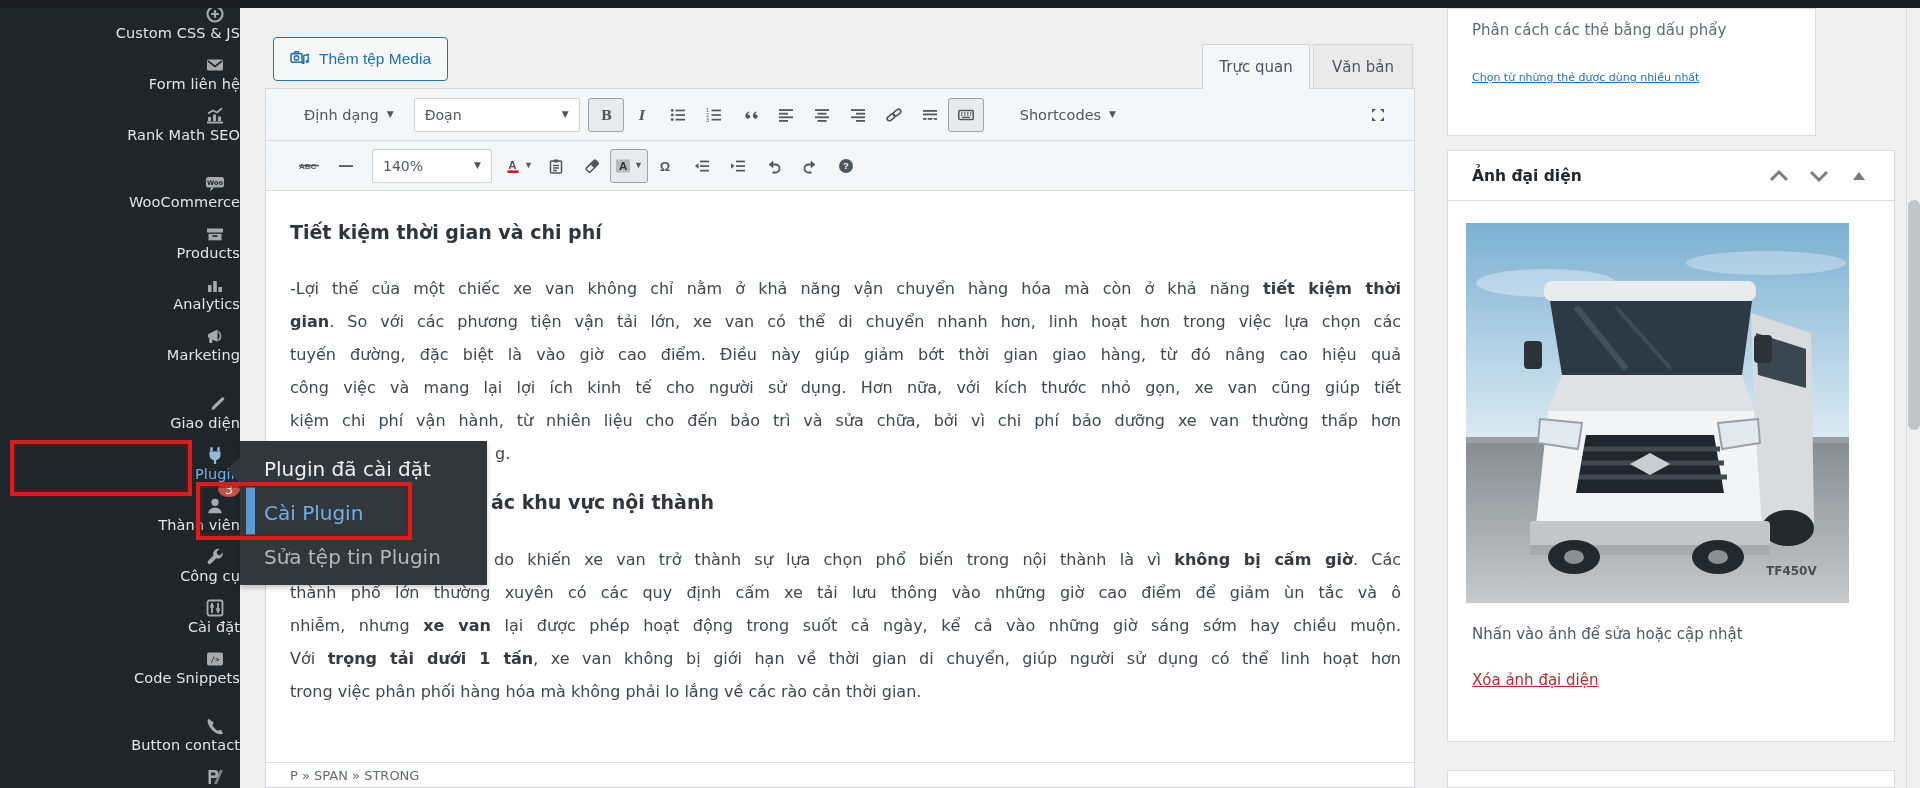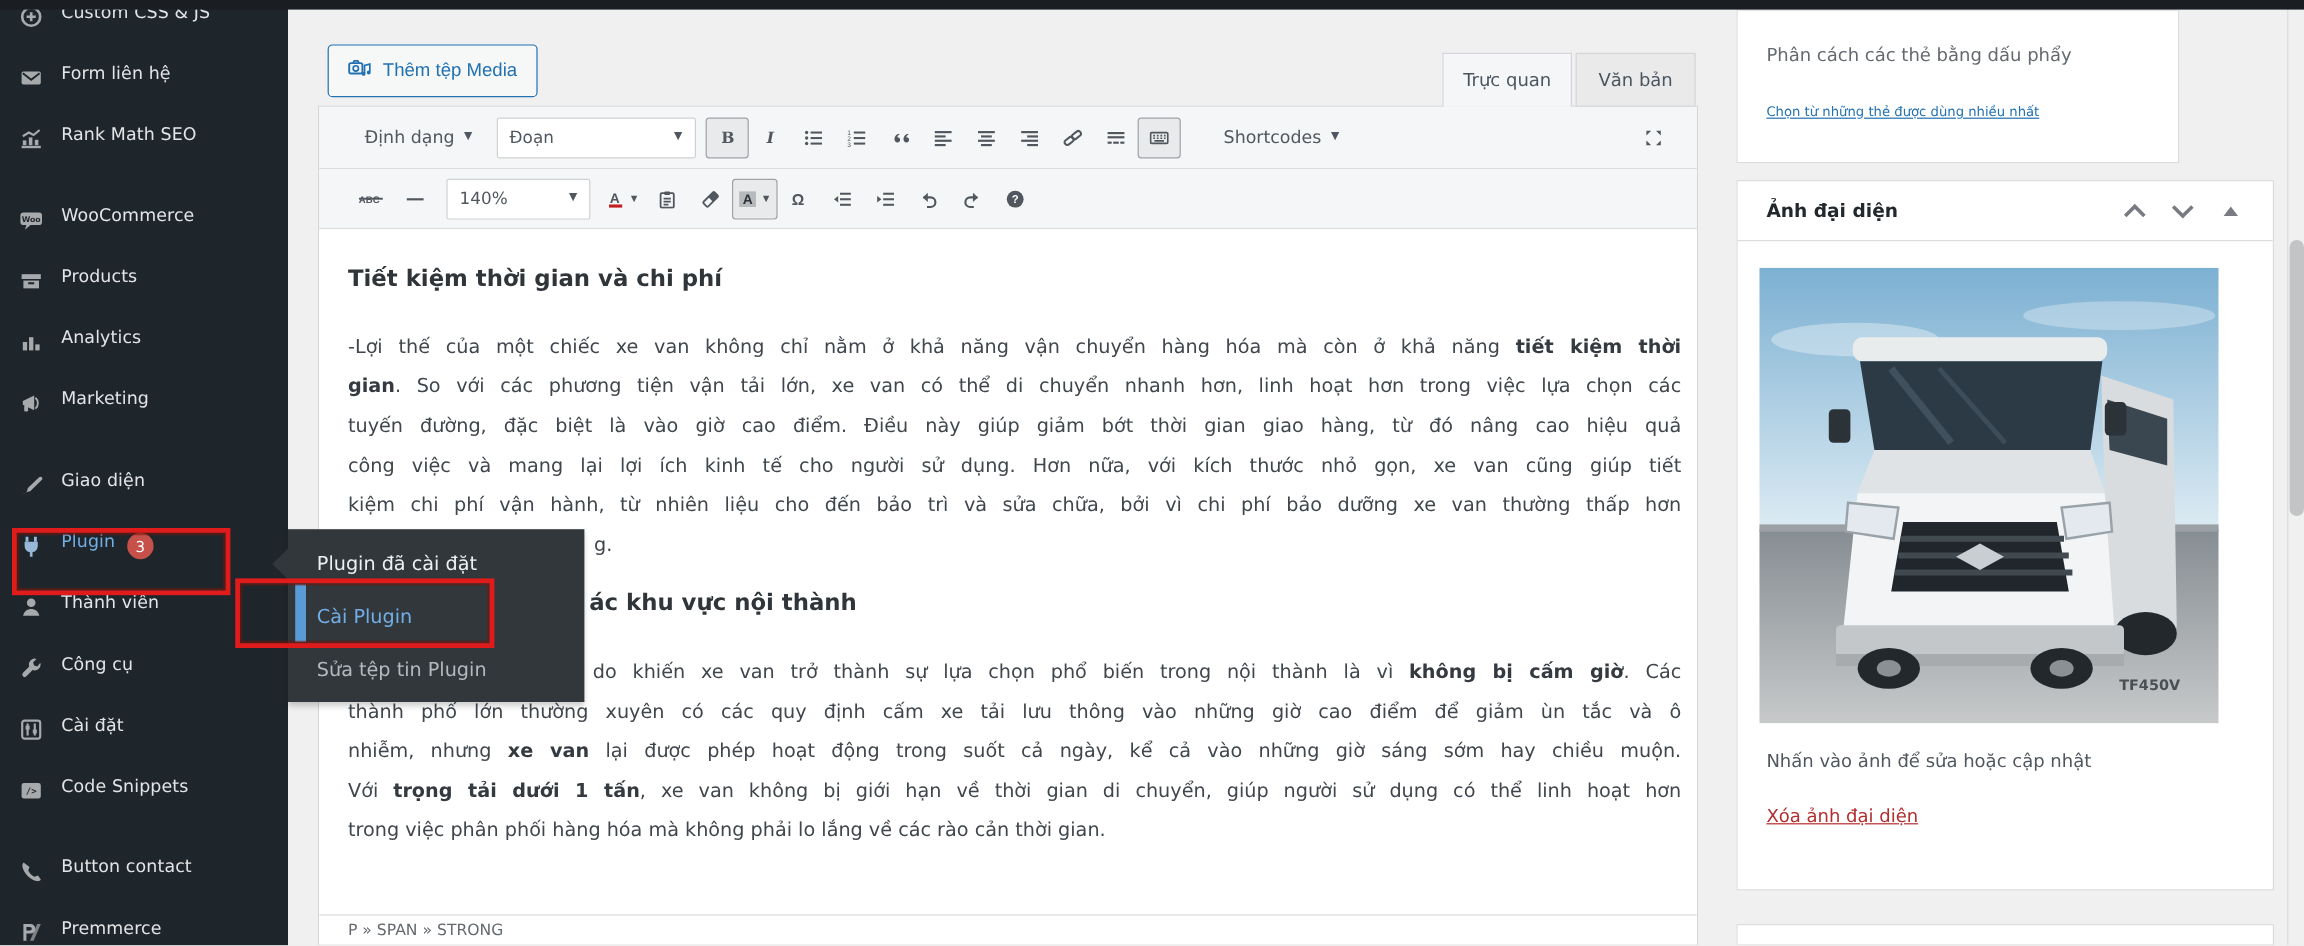--- a/index.html
+++ b/index.html
@@ -6,34 +6,34 @@
   *{box-sizing:border-box;}
   .stage{position:relative;width:1920px;height:788px;overflow:hidden;
          font-family:"DejaVu Sans",sans-serif;background:#f0f0f1;cursor:default;}
 
   
   .topbar{position:absolute;left:0;top:0;width:1920px;height:8px;background:#1a1e23;z-index:50;}
 
   
   .sidebar{position:absolute;left:0;top:0;width:240px;height:788px;background:#1f262b;z-index:20;}
   .sb-list{position:absolute;left:0;top:3px;width:240px;}
-  .sb-item{position:relative;height:51px;display:flex;align-items:flex-start;padding-left:15px;}
+  .sb-item{position:relative;height:51px;display:flex;align-items:flex-end;padding-left:3px;flex-direction:column;}
   .sb-item .ic{width:22px;height:22px;display:flex;align-items:center;justify-content:center;margin-right:14px;flex:0 0 22px;}
   .sb-item .lbl{font-size:14.5px;color:#e2e4e7;letter-spacing:.1px;}
   .sb-item.hl .lbl{color:#72aee6;}
   .sb-badge{display:inline-flex;align-items:center;justify-content:center;margin-left:10px;
             width:22px;height:22px;border-radius:50%;background:#c6504a;color:#fff;font-size:12.5px;}
   .sb-gap16{height:16px;} .sb-gap17{height:17px;}
 
   
   .flyout{position:absolute;left:240px;top:441px;width:247px;height:144px;background:#32373c;z-index:25;
           padding:6px 0;box-shadow:0 3px 5px rgba(0,0,0,.2);}
   .flyout .arrow{position:absolute;left:-13px;top:16px;width:0;height:0;
                  border:13px solid transparent;border-right-color:#32373c;border-left:none;}
-  .fly-item{height:44px;display:flex;align-items:center;padding-left:24px;font-size:16px;color:#b4b9be;}
+  .fly-item{height:44px;display:flex;align-items:center;padding-left:24px;font-size:20px;color:#b4b9be;}
   .fly-item.first{color:#eef0f2;}
   .fly-item.active{color:#72aee6;}
   .fly-scroll{position:absolute;left:6px;top:46px;width:9px;height:48px;background:#5b9bd5;z-index:2;}
 
   
   .annot{position:absolute;border:4px solid #df1b1b;z-index:40;box-shadow:inset 0 0 0 2px rgba(120,20,10,.55);}
 
   
   .media-btn{position:absolute;left:273px;top:37px;height:44px;padding:3px 16px;display:flex;align-items:center;gap:9px;
              background:#f6f7f7;border:1px solid #2271b1;border-radius:4px;color:#2271b1;font-size:15.5px;z-index:5;}
@@ -59,21 +59,21 @@
   .chead{position:absolute;left:24px;height:26px;line-height:26px;font-size:19px;font-weight:700;color:#30353a;white-space:nowrap;}
   .pline{position:absolute;left:24px;width:1111px;height:33px;line-height:33px;font-size:16px;color:#40464d;
          text-align:justify;text-align-last:justify;white-space:nowrap;}
   .pline b{font-weight:700;color:#343a40;}
   .pline.plain{text-align:left;text-align-last:auto;}
   .statusbar{position:absolute;left:0;bottom:0;width:1148px;height:25px;border-top:1px solid #dcdcde;background:#fff;
              display:flex;align-items:center;padding-left:24px;font-size:13px;color:#646970;}
 
   
   .panel{position:absolute;background:#fff;border:1px solid #dcdcde;z-index:3;}
-  .tags-panel{left:1447px;top:8px;width:369px;height:128px;padding:26px 24px;}
+  .tags-panel{left:1447px;top:8px;width:369px;height:128px;padding:10px 24px;}
   .tags-hint{font-size:15px;color:#646970;margin-top:2px;}
   .tags-link{display:inline-block;margin-top:32px;font-size:11px;color:#2271b1;text-decoration:underline;}
   .feat-panel{left:1447px;top:150px;width:448px;height:592px;}
   .feat-head{height:50px;display:flex;align-items:center;border-bottom:1px solid #dcdcde;padding:0 22px 0 24px;}
   .feat-title{font-size:15.5px;font-weight:700;color:#23282d;flex:1;}
   .feat-ctl{display:flex;align-items:center;gap:14px;}
   .feat-ctl .cbtn{display:flex;align-items:center;justify-content:center;width:26px;height:22px;}
   .feat-img{position:absolute;left:18px;top:72px;width:383px;height:380px;overflow:hidden;}
   .feat-cap{position:absolute;left:24px;top:474px;font-size:15px;color:#50575e;}
   .feat-del{position:absolute;left:24px;top:520px;font-size:15px;color:#b32d2e;text-decoration:underline;}

